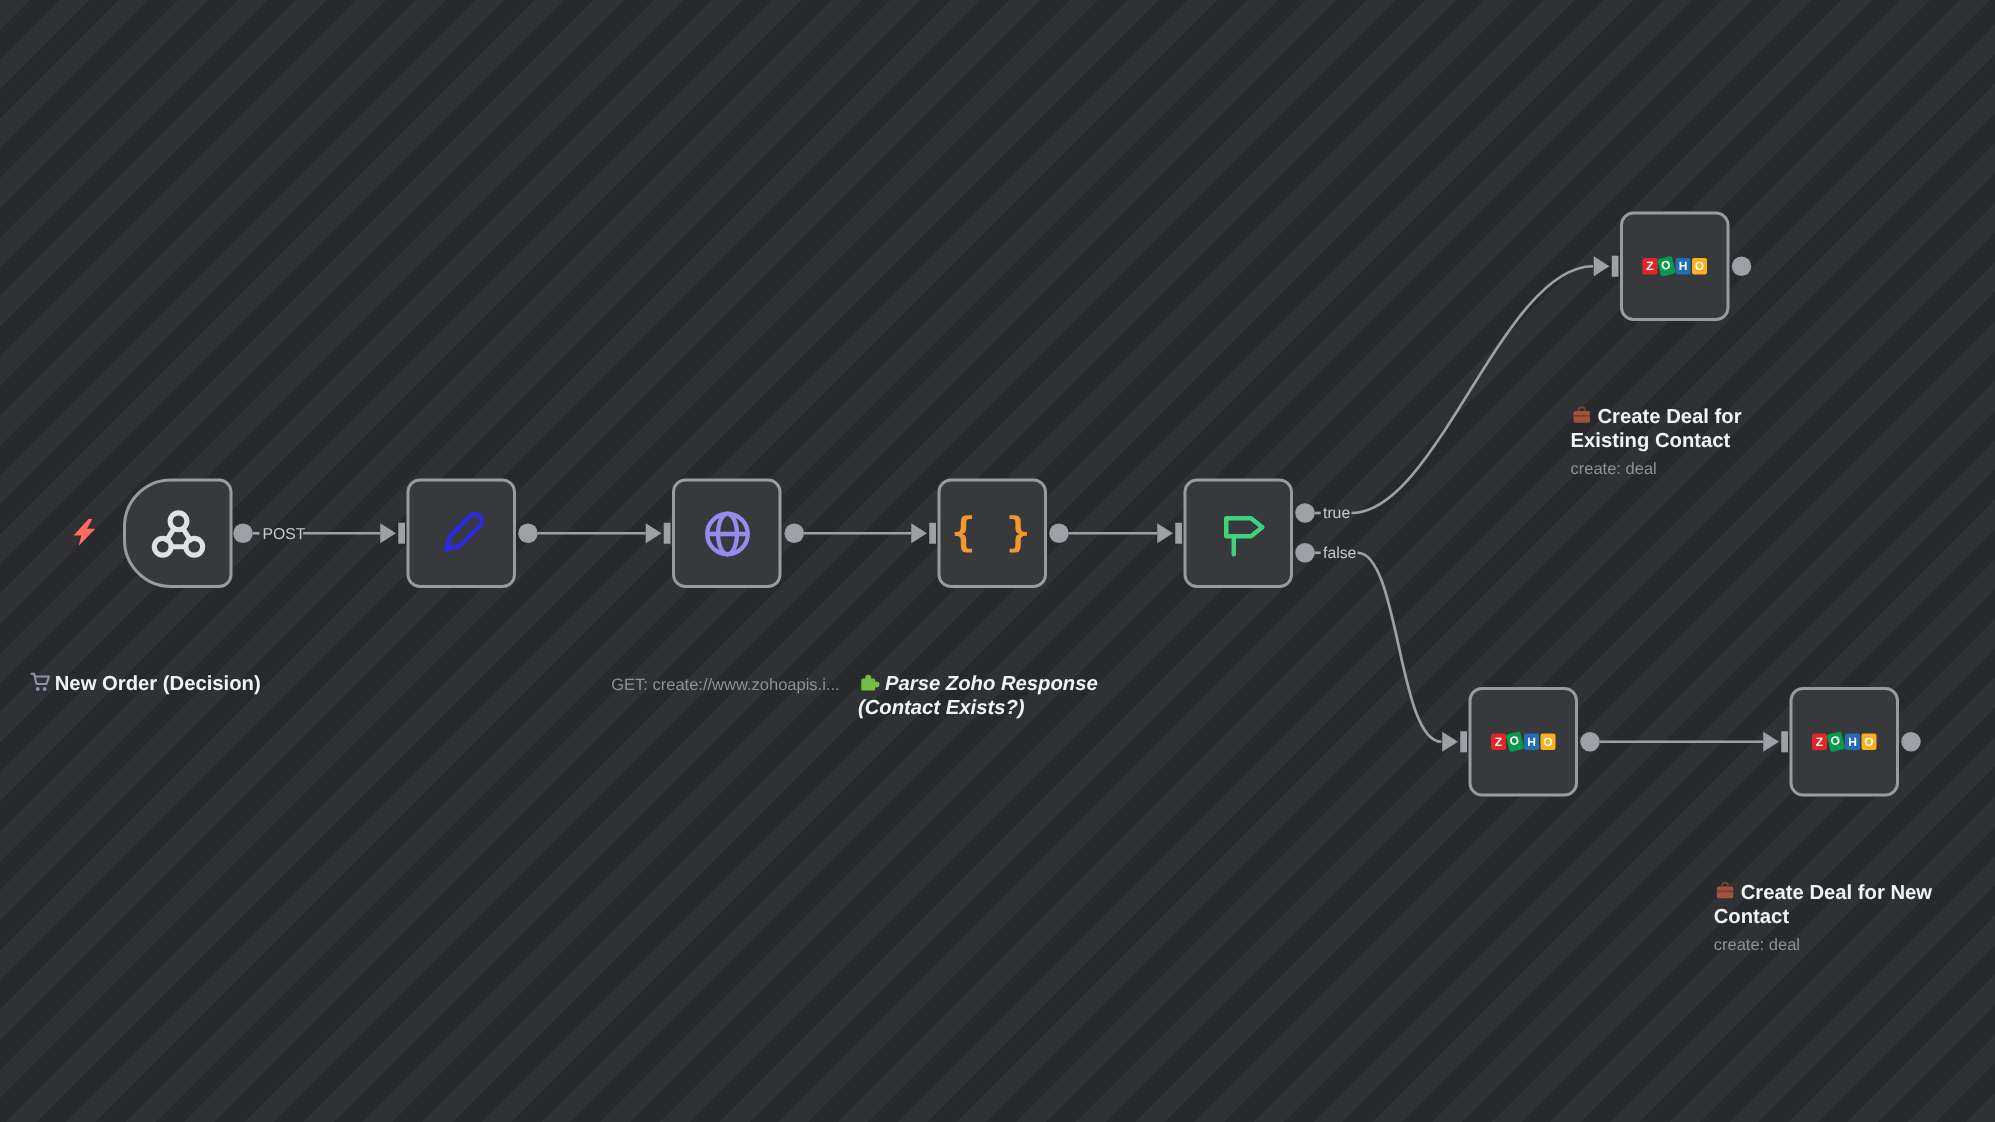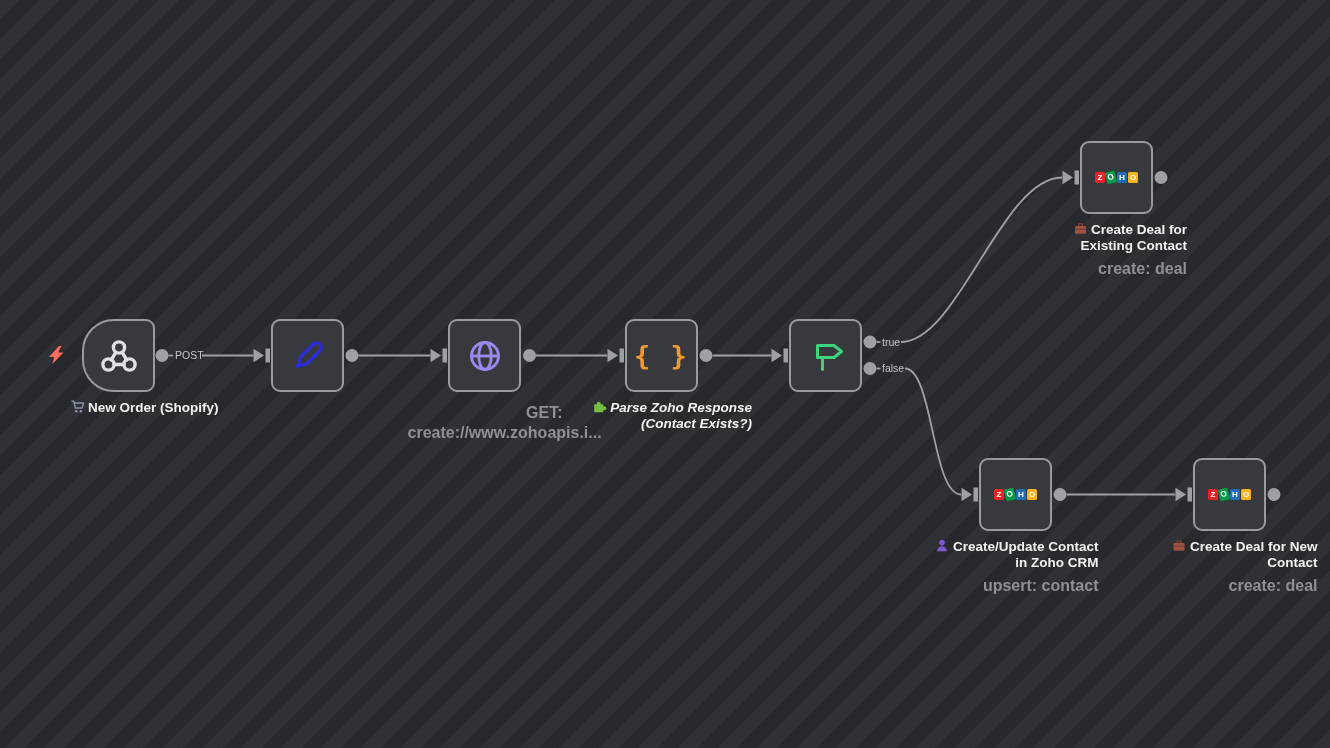--- a/index.html
+++ b/index.html
@@ -10,25 +10,25 @@
   }
   #canvas{position:absolute;inset:0;width:1330px;height:748px;}
   #wires{position:absolute;left:0;top:0;}
   .node{
     position:absolute;width:73px;height:73px;box-sizing:border-box;
     background:#37393d;border:2px solid #989ba0;border-radius:9px;
     display:flex;align-items:center;justify-content:center;
   }
   .node.trigger{border-radius:32px 9px 9px 32px;}
   .caption{
-    position:absolute;transform:translateX(-50%);text-align:right;
-    color:#f1f2f4;font-weight:bold;font-size:13.5px;line-height:1.22;
+    position:absolute;transform:translateX(-50%);text-align:left;
+    color:#f1f2f4;font-weight:bold;font-size:13.5px;line-height:1.22;margin-top:48px;
   }
   .caption .sub{
-    font-weight:bold;color:#8e9195;font-size:16px;margin-top:4px;
+    font-weight:normal;color:#8e9195;font-size:11px;margin-top:4px;
   }
   .mini{display:inline-block;vertical-align:-2px;margin-right:3px;}
   .braces{
     font-family:"DejaVu Sans Mono",monospace;font-weight:bold;
     font-size:27px;color:#f2982f;letter-spacing:2px;user-select:none;
   }
   .zoho{display:flex;gap:1.5px;align-items:center;}
   .zoho span{
     width:9.5px;height:11.5px;border-radius:1.5px;color:#fff;
     font-size:8px;font-weight:bold;display:flex;align-items:center;justify-content:center;
@@ -103,21 +103,21 @@
         <path d="M17.2 30.5 H26.8"></path>
       </g>
     </svg>
   </div>
   <div class="caption" style="left:118.5px;top:399px;width:200px;">
     <div>
       <svg class="mini" width="15" height="15" viewBox="0 0 15 15">
         <path d="M1.5 2.2 h2.2 l1.7 6.8 h6.6 l1.6-5 H4.6" fill="none" stroke="#8a93ad" stroke-width="1.4" stroke-linejoin="round"></path>
         <circle cx="6.2" cy="12.3" r="1.3" fill="#8a93ad"></circle>
           <circle cx="10.8" cy="12.3" r="1.3" fill="#8a93ad"></circle>
-      </svg><span>New Order (Shopify)</span>
+      </svg><span>New Order (Decision)</span>
     </div>
   </div>
 
   <div class="node" style="left:271px;top:319px;">
     <svg width="44" height="44" viewBox="0 0 44 44">
       <path d="M11.5 32.5 L14.5 23 L27.5 10 a4.6 4.6 0 0 1 6.5 6.5 L21 29.5 Z" fill="none" stroke="#2b2bdb" stroke-width="3.2" stroke-linejoin="round" stroke-linecap="round"></path>
     </svg>
   </div>
 
   <div class="node" style="left:448px;top:319px;">
@@ -175,29 +175,20 @@
   </div>
 
   <div class="node" style="left:979px;top:458px;">
     <div class="zoho">
       <span style="background:#e42527">Z</span>
       <span class="t2" style="background:#089949">O</span>
       <span style="background:#226db4">H</span>
       <span style="background:#f9b21d">O</span>
     </div>
   </div>
-  <div class="caption" style="left:1016px;top:538px;width:165px;">
-    <div>
-      <svg class="mini" width="15" height="15" viewBox="0 0 15 15">
-        <circle cx="7.5" cy="4.6" r="2.8" fill="#7e57d2"></circle>
-        <path d="M2.6 13.2 a4.9 4.9 0 0 1 9.8 0 Z" fill="#7e57d2"></path>
-      </svg><span>Create/Update Contact in Zoho CRM</span>
-    </div>
-    <div class="sub">upsert: contact</div>
-  </div>
 
   <div class="node" style="left:1193px;top:458px;">
     <div class="zoho">
       <span style="background:#e42527">Z</span>
       <span class="t2" style="background:#089949">O</span>
       <span style="background:#226db4">H</span>
       <span style="background:#f9b21d">O</span>
     </div>
   </div>
   <div class="caption" style="left:1230px;top:538px;width:175px;">

